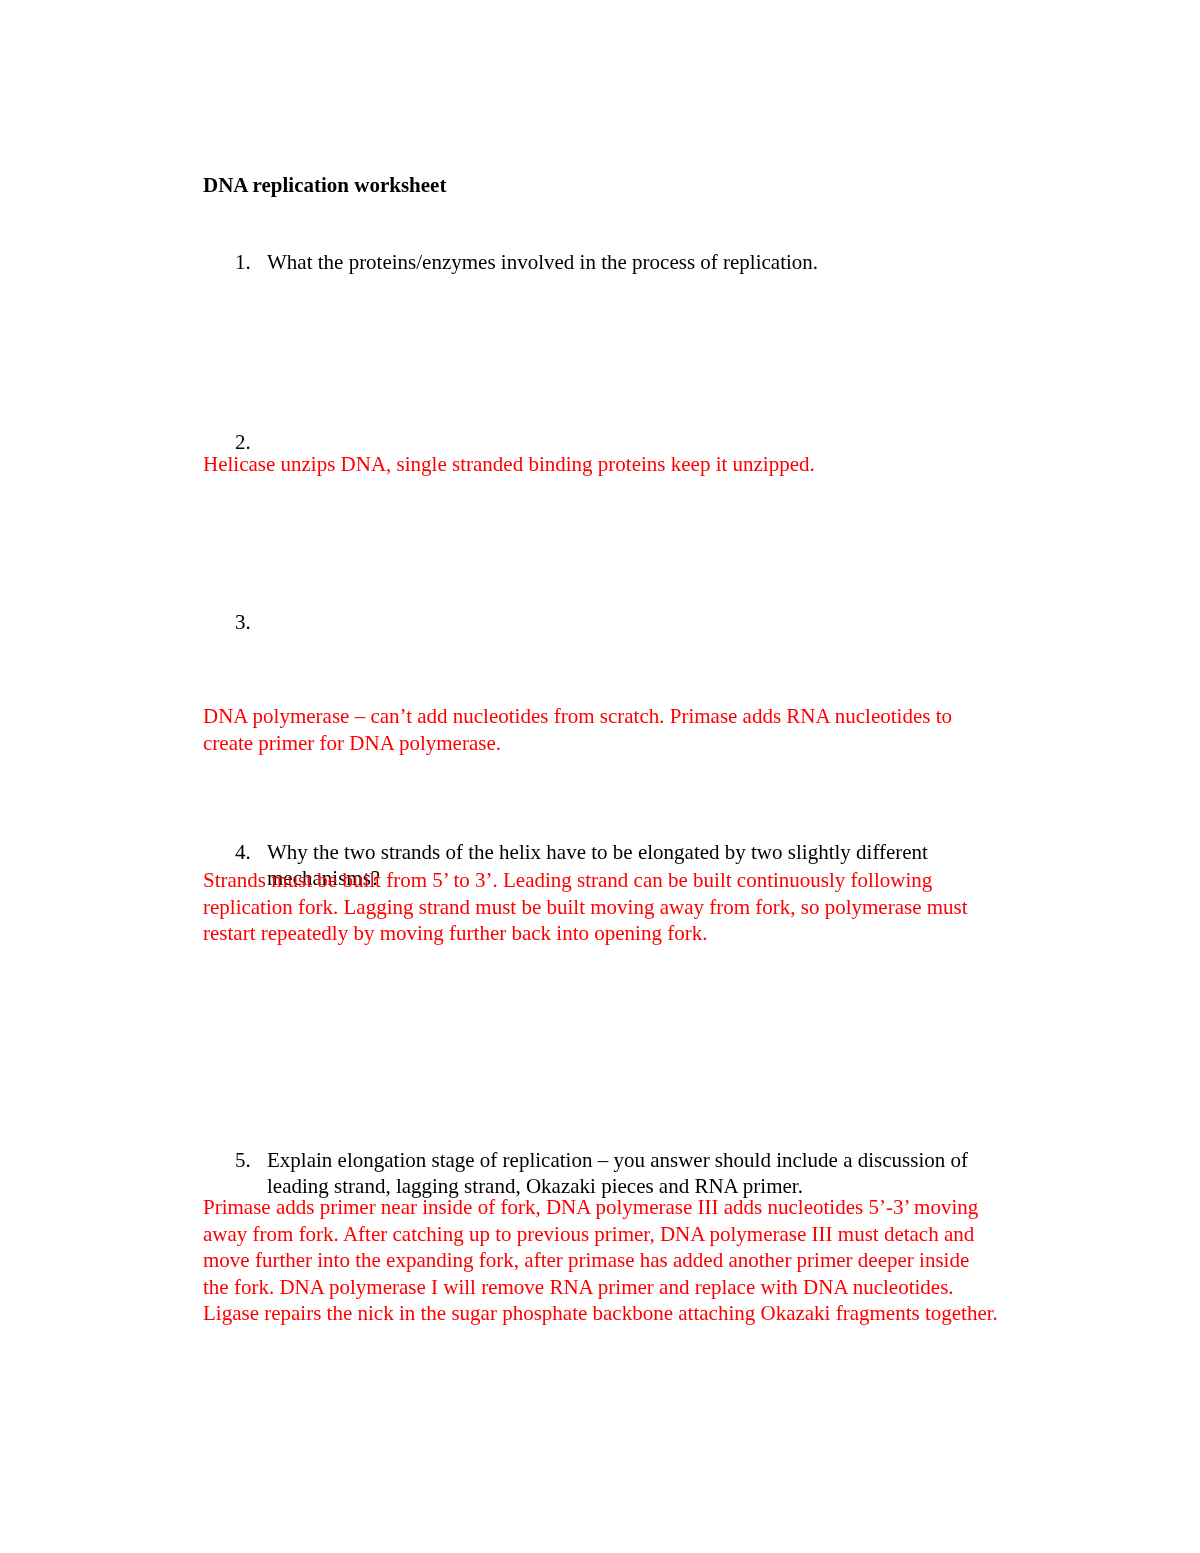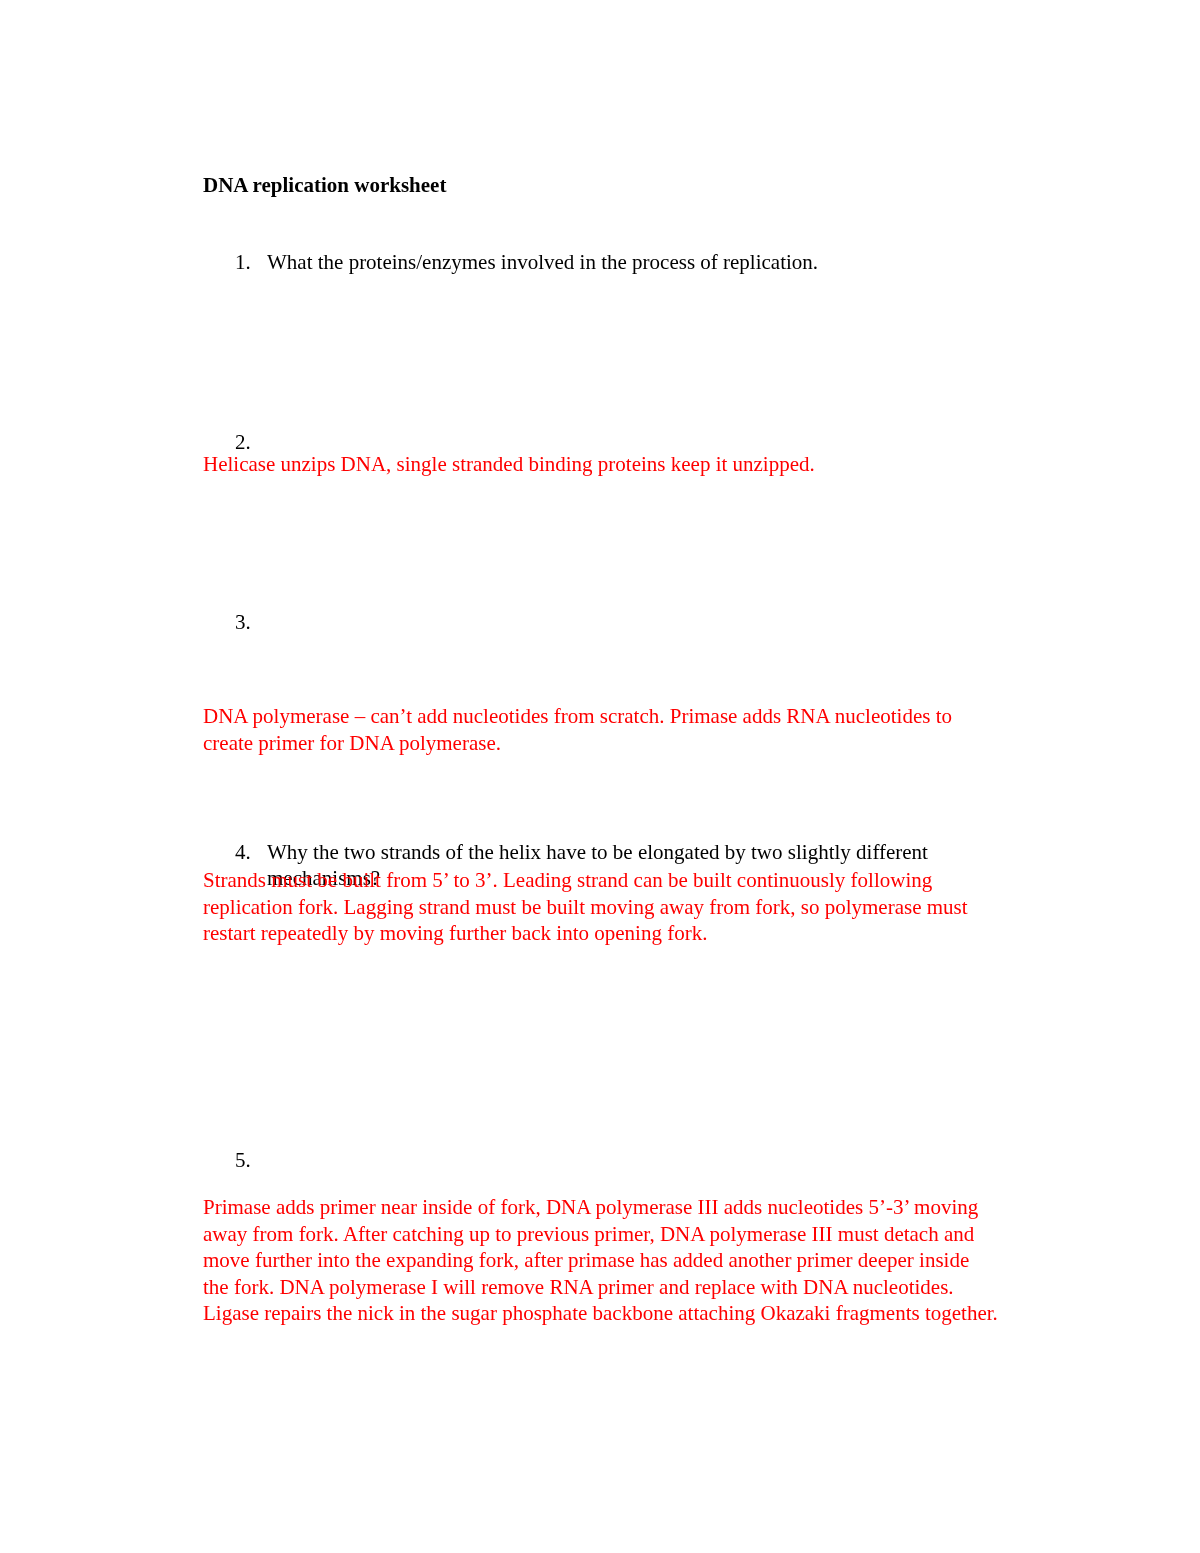--- a/index.html
+++ b/index.html
@@ -72,16 +72,17 @@
   <div class="block answer" style="top:668px;margin-top:35px;">DNA polymerase – can’t add nucleotides from scratch.  Primase adds RNA nucleotides to create primer for DNA polymerase.</div>
 
   <div class="block question" style="top:812px;">
     <span class="q-num">4.</span>
     <span>Why the two strands of the helix have to be elongated by two slightly different mechanisms?</span>
   </div>
   <div class="block answer" style="top:867px;">Strands must be built from 5’ to 3’.  Leading strand can be built continuously following replication fork.  Lagging strand must be built moving away from fork, so polymerase must restart repeatedly by moving further back into opening fork.</div>
 
   <div class="block question" style="top:1067px;">
     <span class="q-num">5.</span>
+    <span>Explain elongation stage of replication – you answer should include a discussion of leading strand, lagging strand, Okazaki pieces and RNA primer.</span>
   </div>
   <div class="block answer" style="top:1194px;">Primase adds primer near inside of fork, DNA polymerase III adds nucleotides 5’-3’ moving away from fork.  After catching up to previous primer, DNA polymerase III must detach and move further into the expanding fork, after primase has added another primer deeper inside the fork.  DNA polymerase I will remove RNA primer and replace with DNA nucleotides.  Ligase repairs the nick in the sugar phosphate backbone attaching Okazaki fragments together.</div>
 
 </div>
 
 </body></html>

